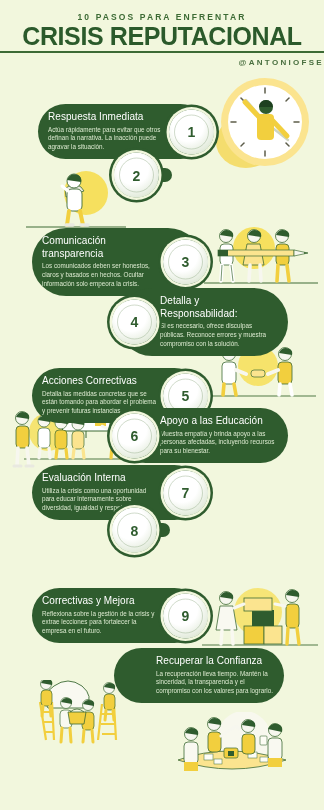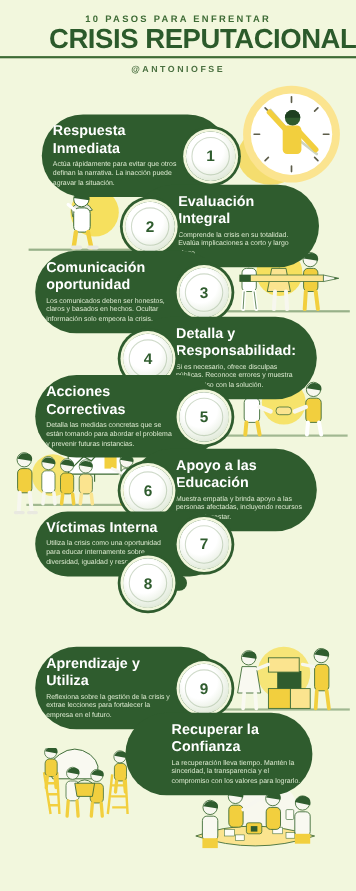--- a/index.html
+++ b/index.html
@@ -11,39 +11,39 @@
   }
   .poster { position: relative; width: 324px; height: 810px; background: #f2f7dd; overflow: hidden; }
 
   
   .header { position: absolute; left: 0; top: 0; width: 324px; height: 78px; }
   .kicker {
     position: absolute; top: 12px; left: 0; width: 324px; text-align: center;
     font-size: 8.5px; letter-spacing: 2.1px; font-weight: bold; color: #3d6b35;
   }
   .maintitle {
-    position: absolute; top: 22px; left: 0; width: 324px; text-align: right;
+    position: absolute; top: 22px; left: 0; width: 324px; text-align: center;
     font-size: 25px; font-weight: bold; letter-spacing: -0.4px; color: #2b5a2b;
   }
   .rule { position: absolute; top: 51px; left: 0; width: 324px; height: 1.6px; background: #3d6b35; }
   .handle {
-    position: absolute; top: 58px; left: 0; width: 324px; text-align: center;
+    position: absolute; top: 58px; left: 0; width: 324px; text-align: right;
     font-size: 8px; letter-spacing: 2.3px; font-weight: bold; color: #4a7040;
   }
 
   
   .step { position: absolute; display: flex; align-items: center; }
   .pill {
     position: relative; background: #2f5c2e; border-radius: 40px;
     padding: 7px 10px; display: flex; align-items: center;
   }
   .pill.left  { padding-right: 42px; }
   .pill.right { padding-left: 42px; }
   .txt { width: 118px; }
-  .stitle { font-size: 13px; font-weight: bold; color: #ffffff; line-height: 1.25; margin-bottom: 2px; letter-spacing: .05px; }
+  .stitle { font-size: 10px; font-weight: normal; color: #ffffff; line-height: 1.25; margin-bottom: 2px; letter-spacing: .05px; }
   .sbody { font-size: 6.3px; color: #dbe9cf; line-height: 1.42; }
 
   
   .disc {
     position: absolute; width: 45px; height: 45px; border-radius: 50%;
     background: radial-gradient(circle at 42% 36%, #ffffff 40%, #e4ecdd 72%, #cfdcc6 100%);
     box-shadow: 0 0 0 2.5px #f2f7dd, 0 0 0 5px #2f5c2e;
     display: flex; align-items: center; justify-content: center;
     top: 50%; transform: translateY(-50%);
   }
@@ -316,52 +316,48 @@
         <span>1</span>
       </div>
     </div>
   </div>
 
   <div class="step" style="left:120px; top:168px;">
     <div class="pill right">
       <div class="disc">
         <span>2</span>
       </div>
-      <div class="txt">
-        <div class="stitle">Evaluación Integral</div>
-        <div class="sbody">Comprende la crisis en su totalidad. Evalúa implicaciones a corto y largo plazo.</div>
-      </div>
     </div>
   </div>
 
   <div class="step" style="left:32px; top:228px;">
     <div class="pill left">
       <div class="txt">
-        <div class="stitle">Comunicación oportunidad</div>
+        <div class="stitle">Comunicación transparencia</div>
         <div class="sbody">Los comunicados deben ser honestos, claros y basados en hechos. Ocultar información solo empeora la crisis.</div>
       </div>
       <div class="disc">
         <span>3</span>
       </div>
     </div>
   </div>
 
   <div class="step" style="left:118px; top:288px;">
     <div class="pill right">
       <div class="disc">
         <span>4</span>
       </div>
       <div class="txt">
         <div class="stitle">Detalla y Responsabilidad:</div>
         <div class="sbody">Si es necesario, ofrece disculpas públicas. Reconoce errores y muestra compromiso con la solución.</div>
       </div>
     </div>
   </div>
 
-  <div class="step" style="left:32px; top:341px;align-items:flex-end;">
+  <div class="step" style="left:32px; top:368px;align-items:flex-end;">
     <div class="pill left">
       <div class="txt">
         <div class="stitle">Acciones Correctivas</div>
         <div class="sbody">Detalla las medidas concretas que se están tomando para abordar el problema y prevenir futuras instancias.</div>
       </div>
       <div class="disc">
         <span>5</span>
       </div>
     </div>
   </div>
@@ -374,41 +370,41 @@
       <div class="txt">
         <div class="stitle">Apoyo a las Educación</div>
         <div class="sbody">Muestra empatía y brinda apoyo a las personas afectadas, incluyendo recursos para su bienestar.</div>
       </div>
     </div>
   </div>
 
   <div class="step" style="left:32px; top:465px;">
     <div class="pill left">
       <div class="txt">
-        <div class="stitle">Víctimas Interna</div>
+        <div class="stitle">Evaluación Interna</div>
         <div class="sbody">Utiliza la crisis como una oportunidad para educar internamente sobre diversidad, igualdad y respeto.</div>
       </div>
       <div class="disc">
         <span>7</span>
       </div>
     </div>
   </div>
 
   <div class="step" style="left:118px; top:523px;">
     <div class="pill right">
       <div class="disc">
         <span>8</span>
       </div>
     </div>
   </div>
 
   <div class="step" style="left:32px; top:588px;">
     <div class="pill left">
       <div class="txt">
-        <div class="stitle">Aprendizaje y Utiliza</div>
+        <div class="stitle">Correctivas y Mejora</div>
         <div class="sbody">Reflexiona sobre la gestión de la crisis y extrae lecciones para fortalecer la empresa en el futuro.</div>
       </div>
       <div class="disc">
         <span>9</span>
       </div>
     </div>
   </div>
 
   <div class="step" style="left:114px; top:648px;">
     <div class="pill right">

